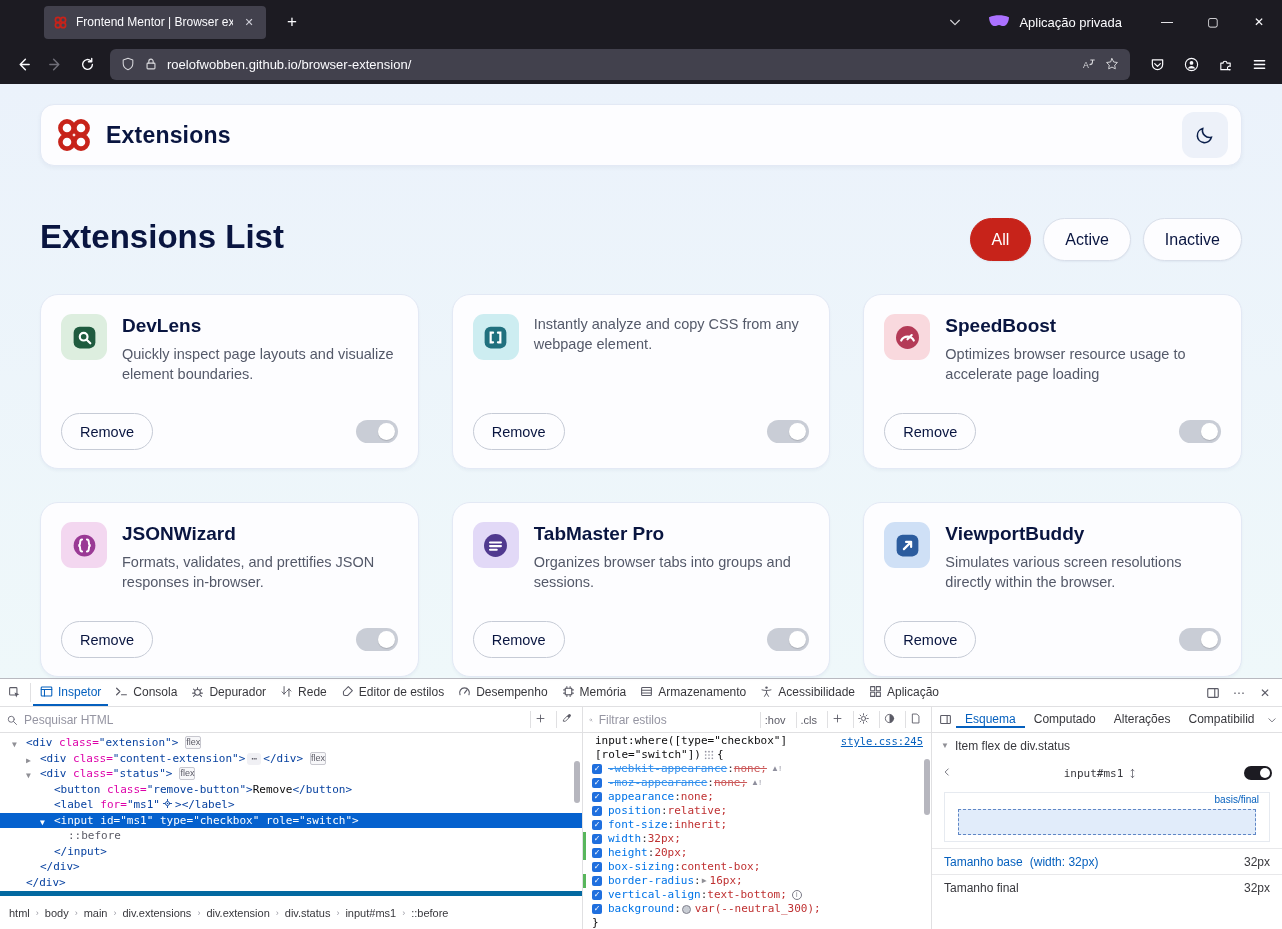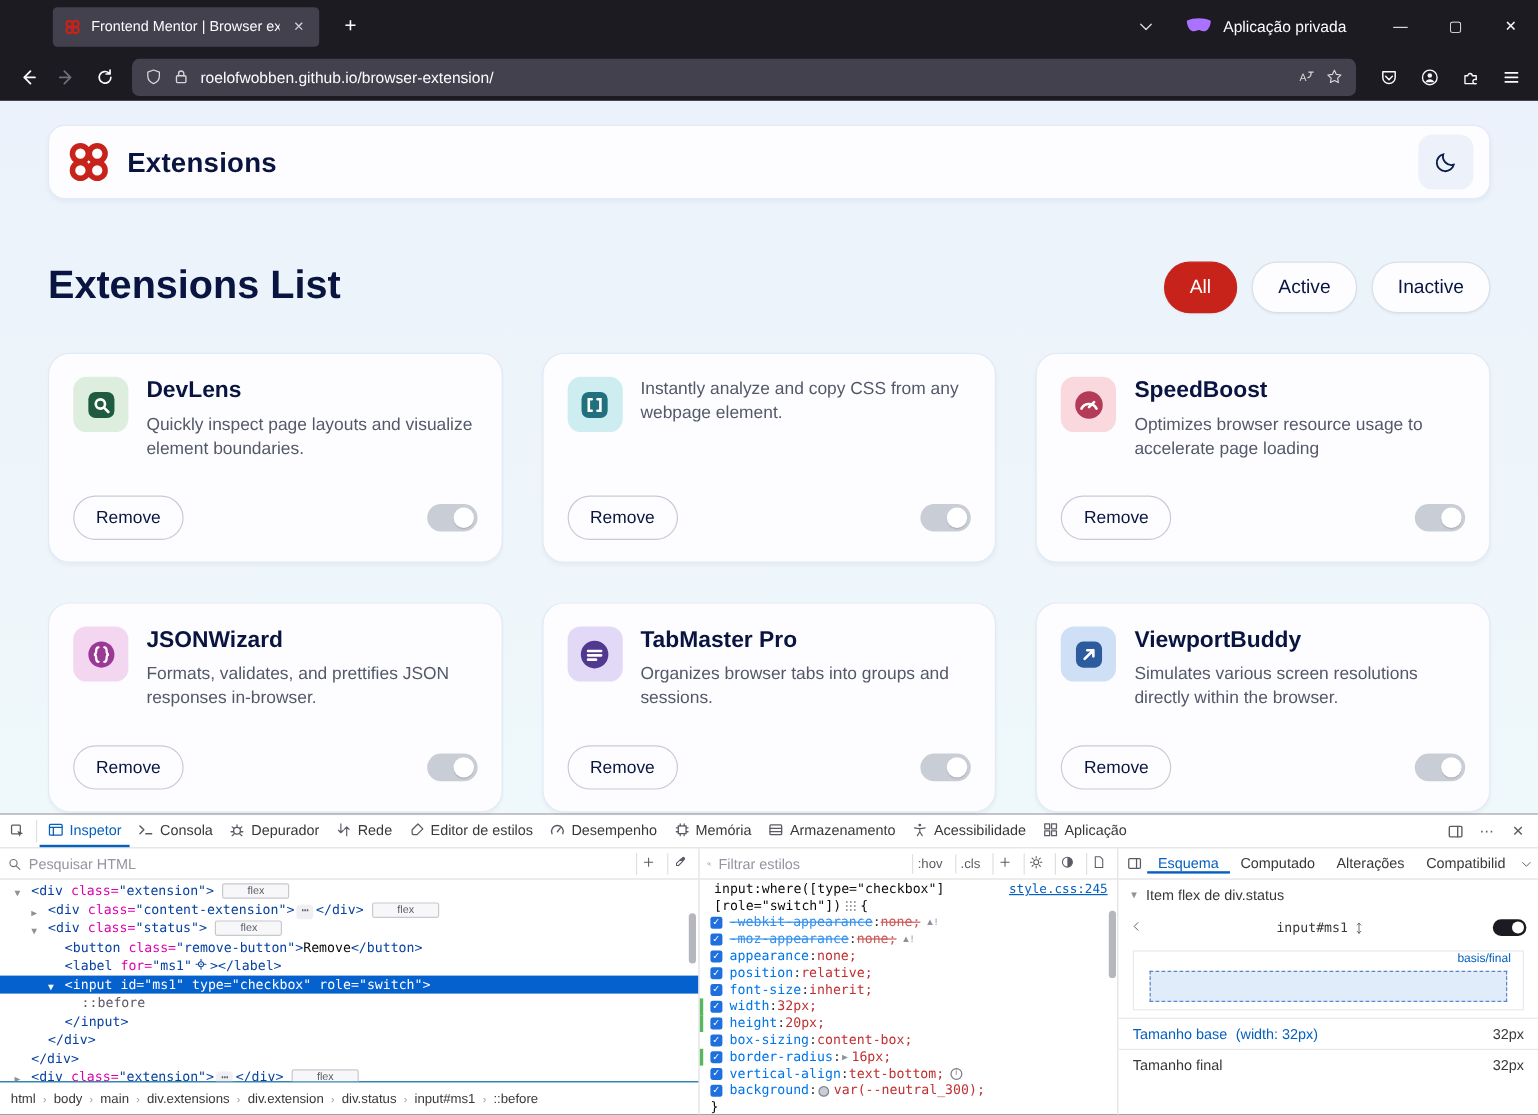--- a/index.html
+++ b/index.html
@@ -98,27 +98,27 @@
   .markup { flex:1; position:relative; overflow:hidden; padding-top:2px;
     font-family:"DejaVu Sans Mono","Liberation Mono",monospace; font-size:11px; line-height:15.5px; }
   .mk-row { position:relative; white-space:pre; cursor:default; }
   .twisty { position:absolute; font-size:8px; color:#909096; top:2px; }
   .mk-tag { color:#0842A0; } .mk-attr { color:#DD00A9; } .mk-val { color:#0842A0; }
   .mk-text { color:#0C0C0D; } .mk-pseudo { color:#5B5B66; }
   .mk-chip { display:inline-block; background:#F0F0F4; border-radius:3px; padding:0 4px;
     color:#5B5B66; margin:0 2px; font-size:10px; line-height:12px; }
   .mk-ic { width:11px; height:11px; color:#0842A0; margin:0 2px; vertical-align:-1px; }
   .badge-flex { display:inline-block; border:1px solid #C8C8CF; background:#F7F7F9; color:#5B5B66;
-    font-size:9px; line-height:11px; padding:0 20px; border-radius:2px; margin-left:7px;
+    font-size:9px; line-height:11px; padding:0 0; border-radius:2px; margin-left:7px;
     font-family:"Liberation Sans",sans-serif; vertical-align:1px; }
   .mk-row.selected { background:#0561CE; }
   .mk-row.selected span { color:#FFF !important; }
   .vscroll { position:absolute; width:6px; border-radius:3px; background:#B6B6BE; }
 
-  .crumbs { height:28px; flex:none; border-top:1px solid #0369a1; display:flex; align-items:center;
+  .crumbs { height:38px; flex:none; border-top:5px solid #0369a1; display:flex; align-items:center;
     padding:0 6px; gap:3px; font-size:11px; color:#38383D; white-space:nowrap; overflow:hidden; }
   .crumb { padding:1px 3px; cursor:pointer; }
   .crumb-sep { color:#9A9AA4; font-size:9px; }
 
   .dt-rules { width:349px; flex:none; border-right:1px solid #E0E0E2; display:flex; flex-direction:column; }
   .rules-body { flex:1; overflow:hidden; position:relative; padding:1px 0 0;
     font-family:"DejaVu Sans Mono","Liberation Mono",monospace; font-size:11px; line-height:14px; }
   .sel-row { display:flex; justify-content:space-between; padding:0 8px 0 12px; color:#0C0C0D; }
   .src-link { color:#0560BE; text-decoration:underline; cursor:pointer; font-size:10.5px; }
   .sel-line2 { padding-left:12px; color:#0C0C0D; display:flex; align-items:center; gap:3px; }

